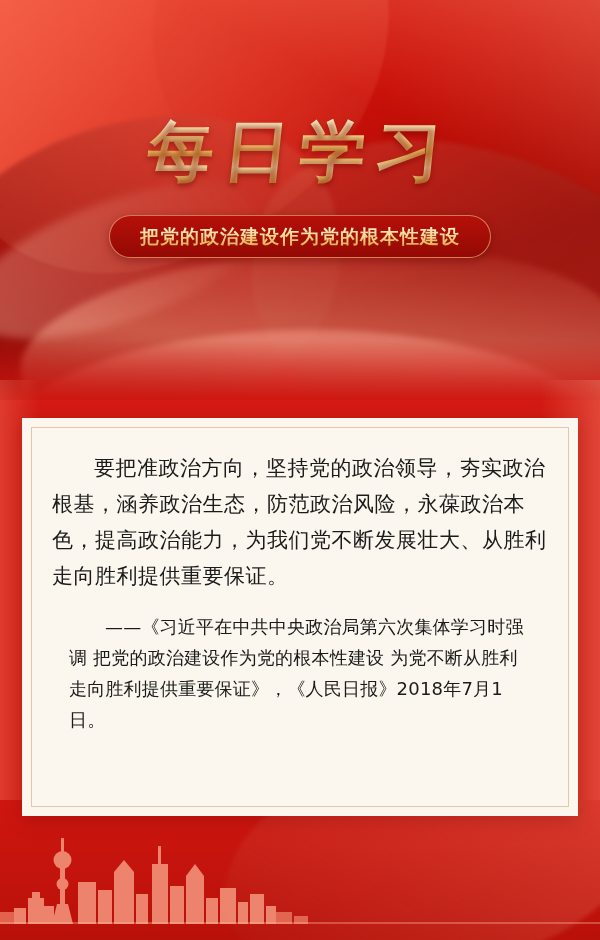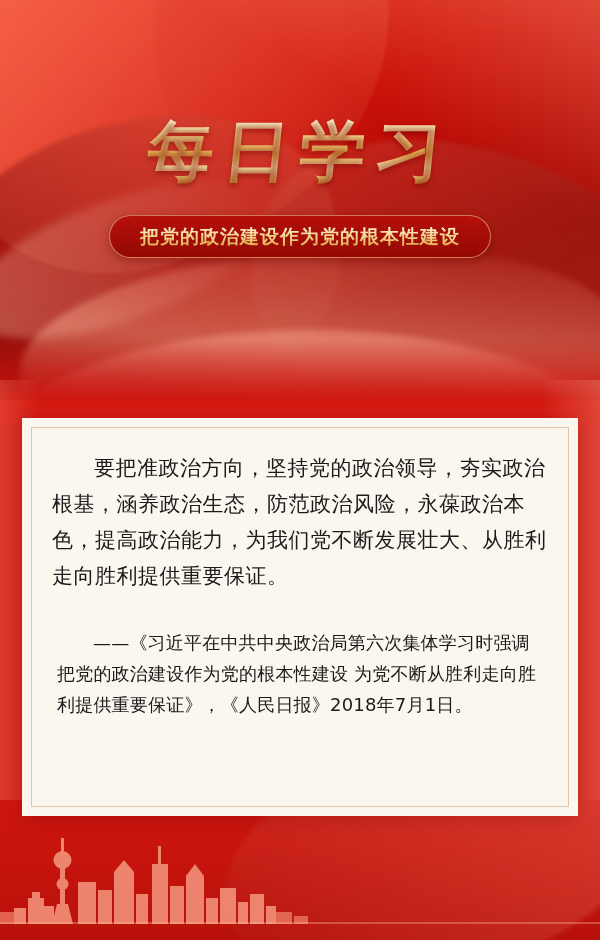--- a/index.html
+++ b/index.html
@@ -166,31 +166,31 @@
     border: 1px solid #e2c7a8;
     pointer-events: none;
   }
   .quote-body {
     position: relative;
     font-family: "DejaVu Sans", "Liberation Sans", sans-serif;
     font-size: 21px;
     line-height: 1.72;
     color: #1b1b1b;
     text-indent: 42px;
-    margin: 0 0 34px 0;
+    margin: 0 0 18px 0;
     letter-spacing: 0.5px;
   }
   .quote-source {
     position: relative;
     font-family: "DejaVu Sans", "Liberation Sans", sans-serif;
     font-size: 18px;
     line-height: 1.72;
     color: #1b1b1b;
     text-indent: 36px;
-    margin: 5px;
+    margin: 17px;
     letter-spacing: 0.2px;
   }
 
   
   .bottom {
     position: absolute;
     left: 0; bottom: 0;
     width: 600px;
     height: 140px;
     background: linear-gradient(180deg, #cf1610 0%, #b81109 100%);

